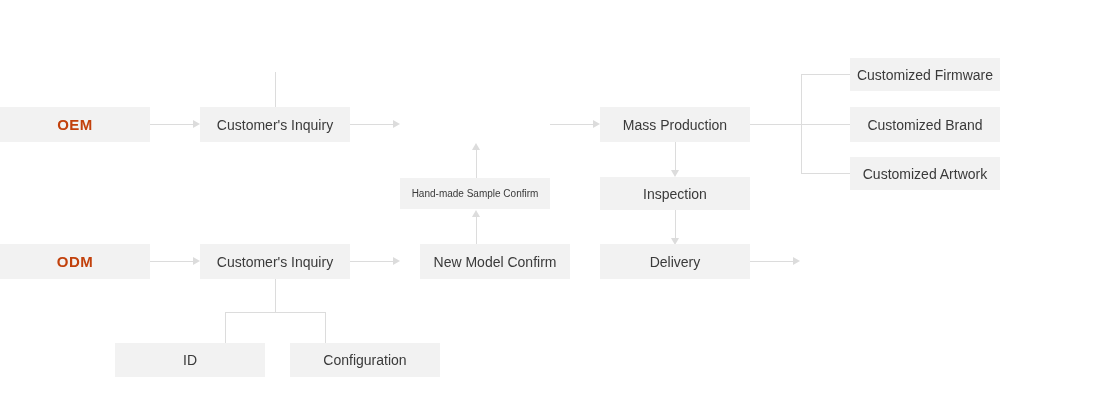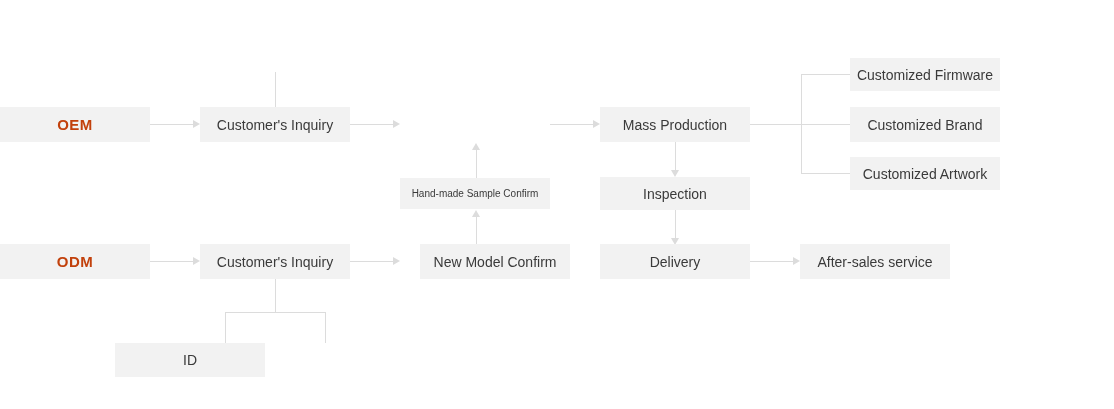--- a/index.html
+++ b/index.html
@@ -133,18 +133,18 @@
   <div class="node small" style="left:400px; top:178px; width:150px; height:31px;">Hand-made Sample Confirm</div>
 
   <div class="node" style="left:600px; top:177px; width:150px; height:33px;">Inspection</div>
 
   <div class="node" style="left:200px; top:244px; width:150px; height:35px;">Customer's Inquiry</div>
 
   <div class="node" style="left:420px; top:244px; width:150px; height:35px;text-align:center;">New Model Confirm</div>
 
   <div class="node" style="left:600px; top:244px; width:150px; height:35px;">Delivery</div>
 
-  <div class="node" style="left:800px; top:244px; width:150px; height:35px;">After-sales service</div>
 
   <div class="node" style="left:115px; top:343px; width:150px; height:34px;">ID</div>
 
+  <div class="node" style="left:290px; top:343px; width:150px; height:34px;">Configuration</div>
 
 </div>
 
 </body></html>

